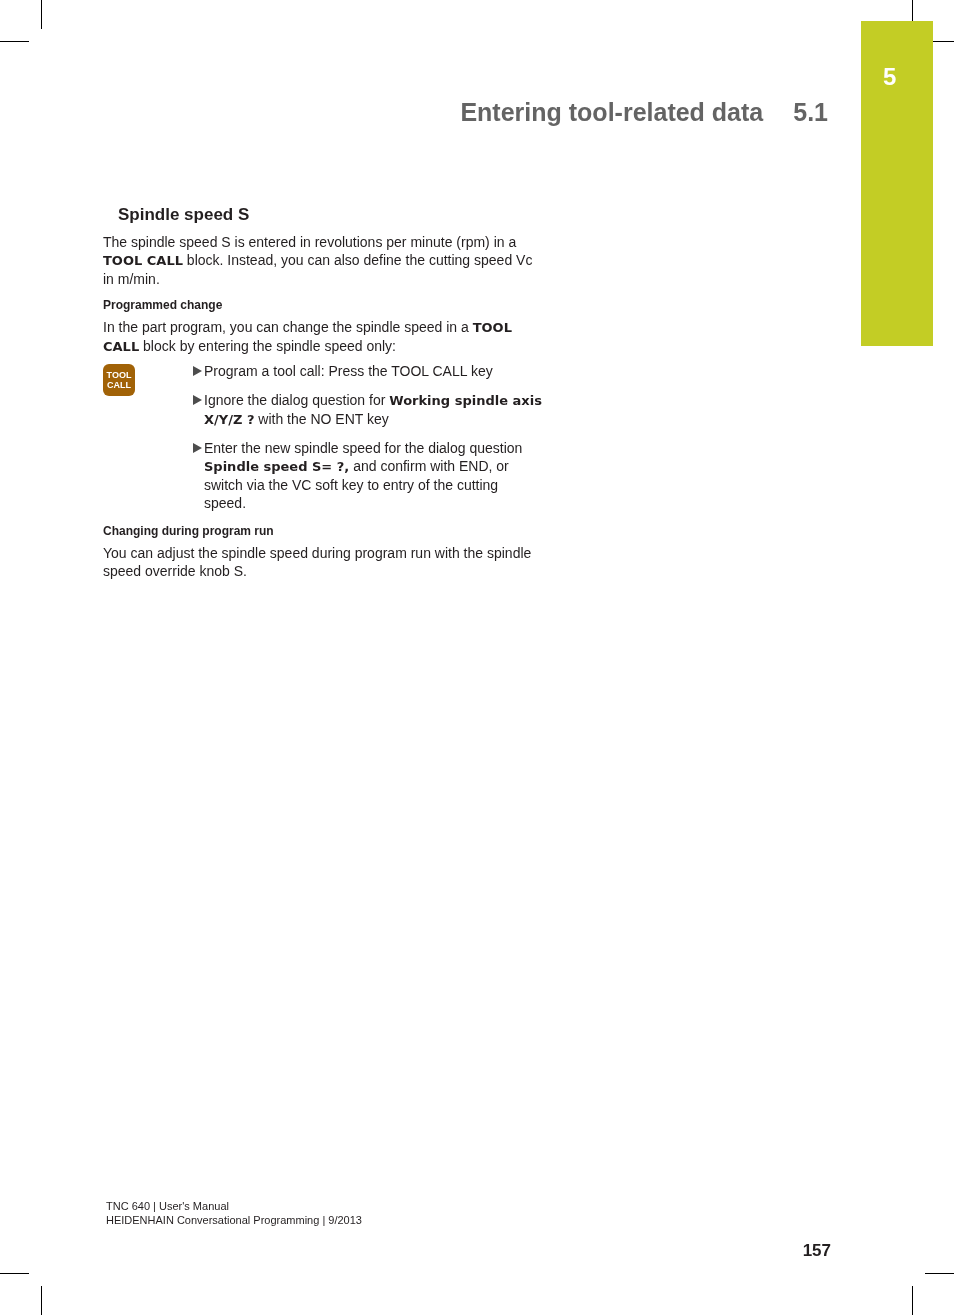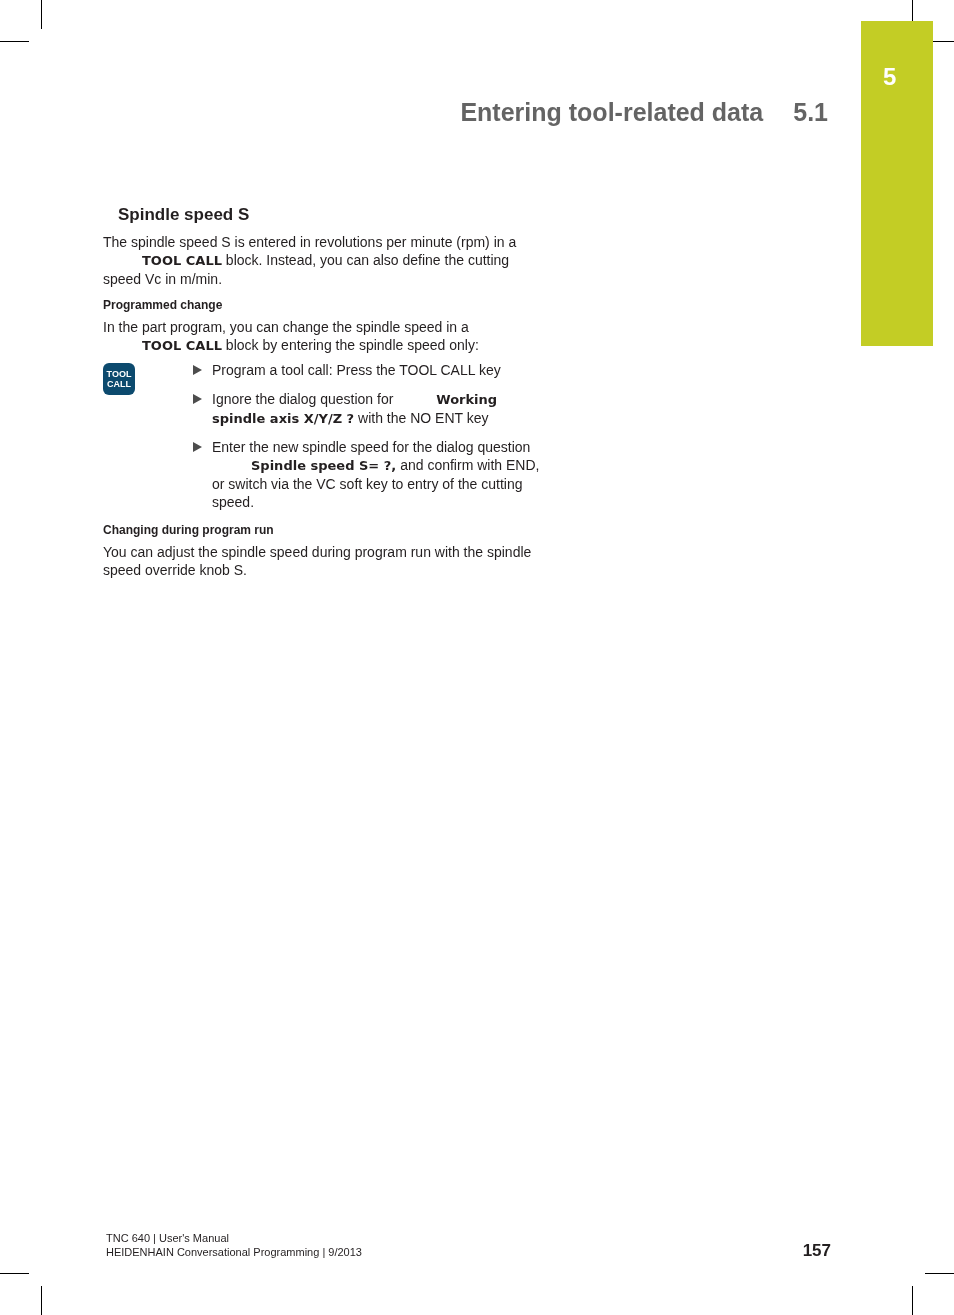--- a/index.html
+++ b/index.html
@@ -19,36 +19,36 @@
   }
   .running-head {
     position: absolute; top: 98px; right: 126px;
     font-size: 25px; font-weight: bold; color: #646464; white-space: nowrap;
   }
   .running-head .sec { margin-left: 30px; }
   .content { position: absolute; left: 103px; top: 205px; width: 440px; }
   h2 { font-size: 17px; font-weight: bold; margin: 0 0 8px 15px; color: #231f20; }
   p { margin: 0; font-size: 14px; line-height: 18px; color: #231f20; }
   h3 { font-size: 12px; font-weight: bold; margin: 8px 0 4px 0; line-height: 18px; }
-  b.mono { font-family: "DejaVu Sans", sans-serif; font-size: 13px; margin-left: 39px; }
+  b.mono { font-family: "DejaVu Sans", sans-serif; font-size: 13px; }
   .steps { position: relative; margin-top: 6px; }
   .keycap {
     position: absolute; left: 0; top: 2px; width: 32px; height: 32px;
-    background: #0c4a6e; border-radius: 6px; color: #fff;
+    background: #a16207; border-radius: 6px; color: #fff;
     font-size: 9px; font-weight: bold; line-height: 10px;
     display: flex; align-items: center; justify-content: center; text-align: center;
   }
   .steps ul { list-style: none; margin: 0; padding: 0 0 0 90px; }
-  .steps li { position: relative; padding-left: 19px; margin-bottom: 10px; font-size: 14px; line-height: 18px; }
+  .steps li { position: relative; padding-left: 11px; margin-bottom: 10px; font-size: 14px; line-height: 18px; }
   .steps li .arrow {
     position: absolute; left: 0; top: 4px; width: 0; height: 0;
     border-top: 5px solid transparent; border-bottom: 5px solid transparent;
     border-left: 9px solid #4d4d4d;
   }
-  .footer { position: absolute; left: 106px; top: 1231px; font-size: 11px; line-height: 14px; color: #231f20; }
+  .footer { position: absolute; left: 106px; top: 1199px; font-size: 11px; line-height: 14px; color: #231f20; }
   .pageno { position: absolute; right: 123px; top: 1241px; font-size: 17px; font-weight: bold; text-align: center; }
 </style>
 </head>
 <body>
 
 <div class="crop" style="left:41px;top:0;width:1px;height:29px;"></div>
 <div class="crop" style="left:0;top:41px;width:29px;height:1px;"></div>
 <div class="crop" style="left:912px;top:0;width:1px;height:21px;"></div>
 <div class="crop" style="left:933px;top:41px;width:21px;height:1px;"></div>
 <div class="crop" style="left:0;top:1273px;width:29px;height:1px;"></div>

